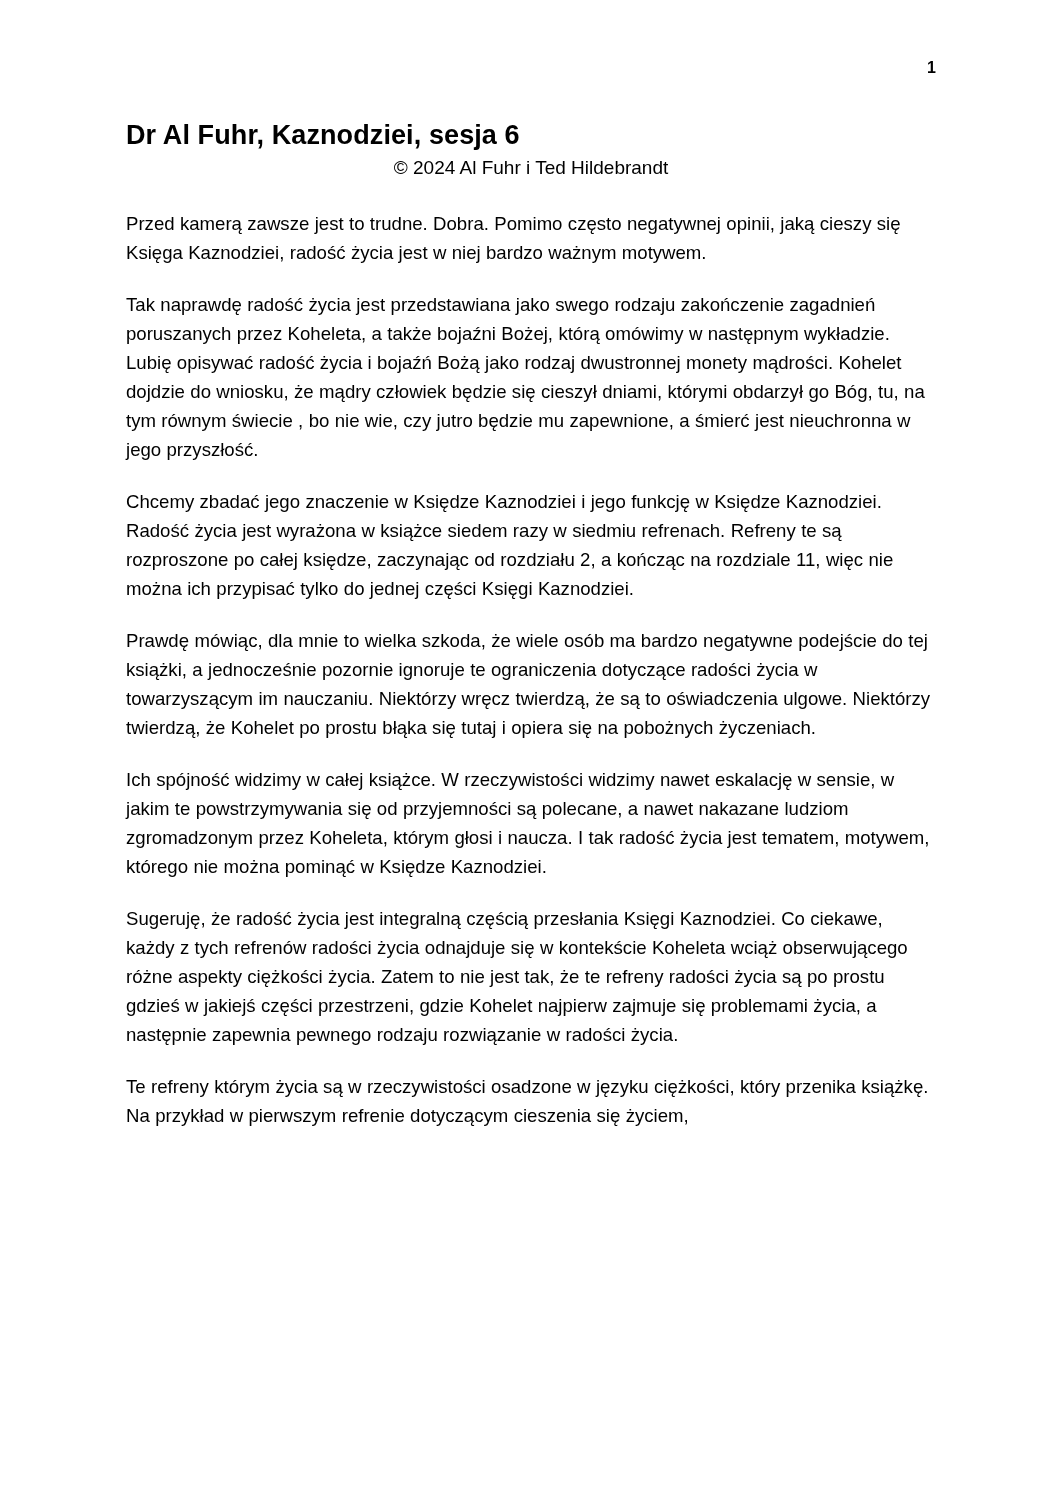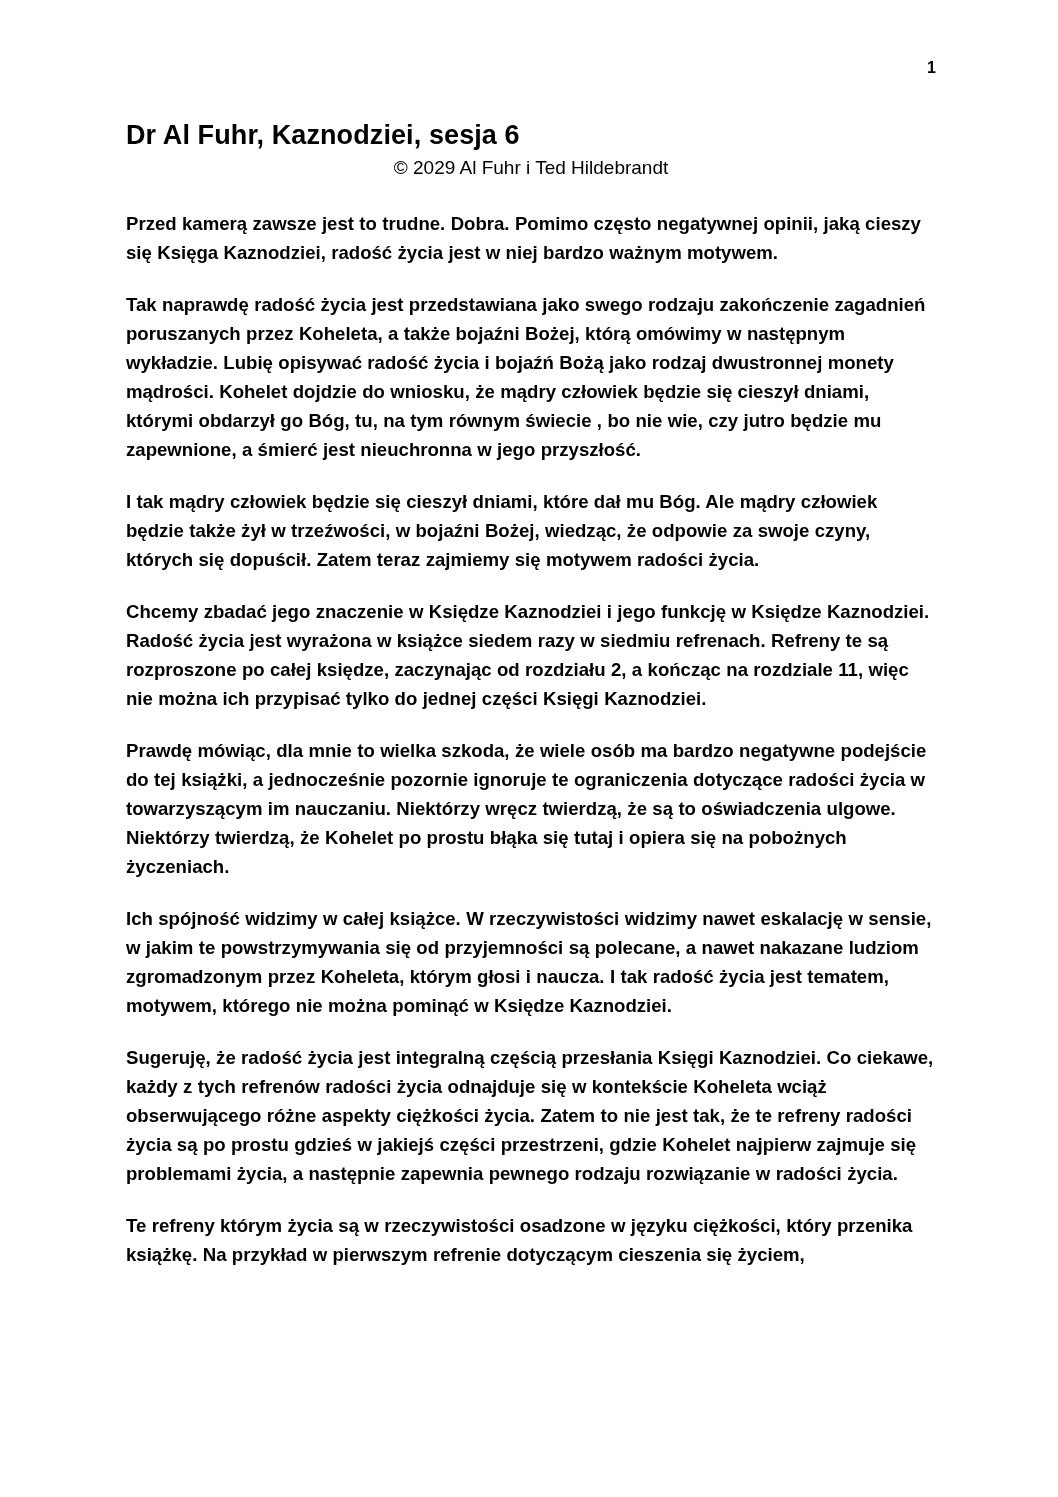--- a/index.html
+++ b/index.html
@@ -46,42 +46,40 @@
     font-size: 19px;
     font-weight: normal;
     margin: 0 0 30px 0;
   }
   p.body-par {
     font-size: 18.6px;
     line-height: 1.56;
     margin: 0 0 23px 0;
     text-align: left;
     word-spacing: 0.2px;
-    font-weight: bold;
   }
   p.body-par:last-child {
     margin-bottom: 0;
   }
 </style>
 </head>
 <body>
 
 <div class="page">
 
   <div class="page-number">1</div>
 
   <div class="content">
 
     <h1 class="doc-title">Dr Al Fuhr, Kaznodziei, sesja 6</h1>
 
-    <div class="doc-subtitle">© 2029 Al Fuhr i Ted Hildebrandt</div>
+    <div class="doc-subtitle">© 2024 Al Fuhr i Ted Hildebrandt</div>
 
     <p class="body-par">Przed kamerą zawsze jest to trudne. Dobra. Pomimo często negatywnej opinii, jaką cieszy się Księga Kaznodziei, radość życia jest w niej bardzo ważnym motywem.</p>
     <p class="body-par">Tak naprawdę radość życia jest przedstawiana jako swego rodzaju zakończenie zagadnień poruszanych przez Koheleta, a także bojaźni Bożej, którą omówimy w następnym wykładzie. Lubię opisywać radość życia i bojaźń Bożą jako rodzaj dwustronnej monety mądrości. Kohelet dojdzie do wniosku, że mądry człowiek będzie się cieszył dniami, którymi obdarzył go Bóg, tu, na tym równym świecie , bo nie wie, czy jutro będzie mu zapewnione, a śmierć jest nieuchronna w jego przyszłość.</p>
-    <p class="body-par">I tak mądry człowiek będzie się cieszył dniami, które dał mu Bóg. Ale mądry człowiek będzie także żył w trzeźwości, w bojaźni Bożej, wiedząc, że odpowie za swoje czyny, których się dopuścił. Zatem teraz zajmiemy się motywem radości życia.</p>
     <p class="body-par">Chcemy zbadać jego znaczenie w Księdze Kaznodziei i jego funkcję w Księdze Kaznodziei. Radość życia jest wyrażona w książce siedem razy w siedmiu refrenach. Refreny te są rozproszone po całej księdze, zaczynając od rozdziału 2, a kończąc na rozdziale 11, więc nie można ich przypisać tylko do jednej części Księgi Kaznodziei.</p>
     <p class="body-par">Prawdę mówiąc, dla mnie to wielka szkoda, że wiele osób ma bardzo negatywne podejście do tej książki, a jednocześnie pozornie ignoruje te ograniczenia dotyczące radości życia w towarzyszącym im nauczaniu. Niektórzy wręcz twierdzą, że są to oświadczenia ulgowe. Niektórzy twierdzą, że Kohelet po prostu błąka się tutaj i opiera się na pobożnych życzeniach.</p>
     <p class="body-par">Ich spójność widzimy w całej książce. W rzeczywistości widzimy nawet eskalację w sensie, w jakim te powstrzymywania się od przyjemności są polecane, a nawet nakazane ludziom zgromadzonym przez Koheleta, którym głosi i naucza. I tak radość życia jest tematem, motywem, którego nie można pominąć w Księdze Kaznodziei.</p>
     <p class="body-par">Sugeruję, że radość życia jest integralną częścią przesłania Księgi Kaznodziei. Co ciekawe, każdy z tych refrenów radości życia odnajduje się w kontekście Koheleta wciąż obserwującego różne aspekty ciężkości życia. Zatem to nie jest tak, że te refreny radości życia są po prostu gdzieś w jakiejś części przestrzeni, gdzie Kohelet najpierw zajmuje się problemami życia, a następnie zapewnia pewnego rodzaju rozwiązanie w radości życia.</p>
     <p class="body-par">Te refreny którym życia są w rzeczywistości osadzone w języku ciężkości, który przenika książkę. Na przykład w pierwszym refrenie dotyczącym cieszenia się życiem,</p>
 
   </div>
 </div>
 
 </body></html>

